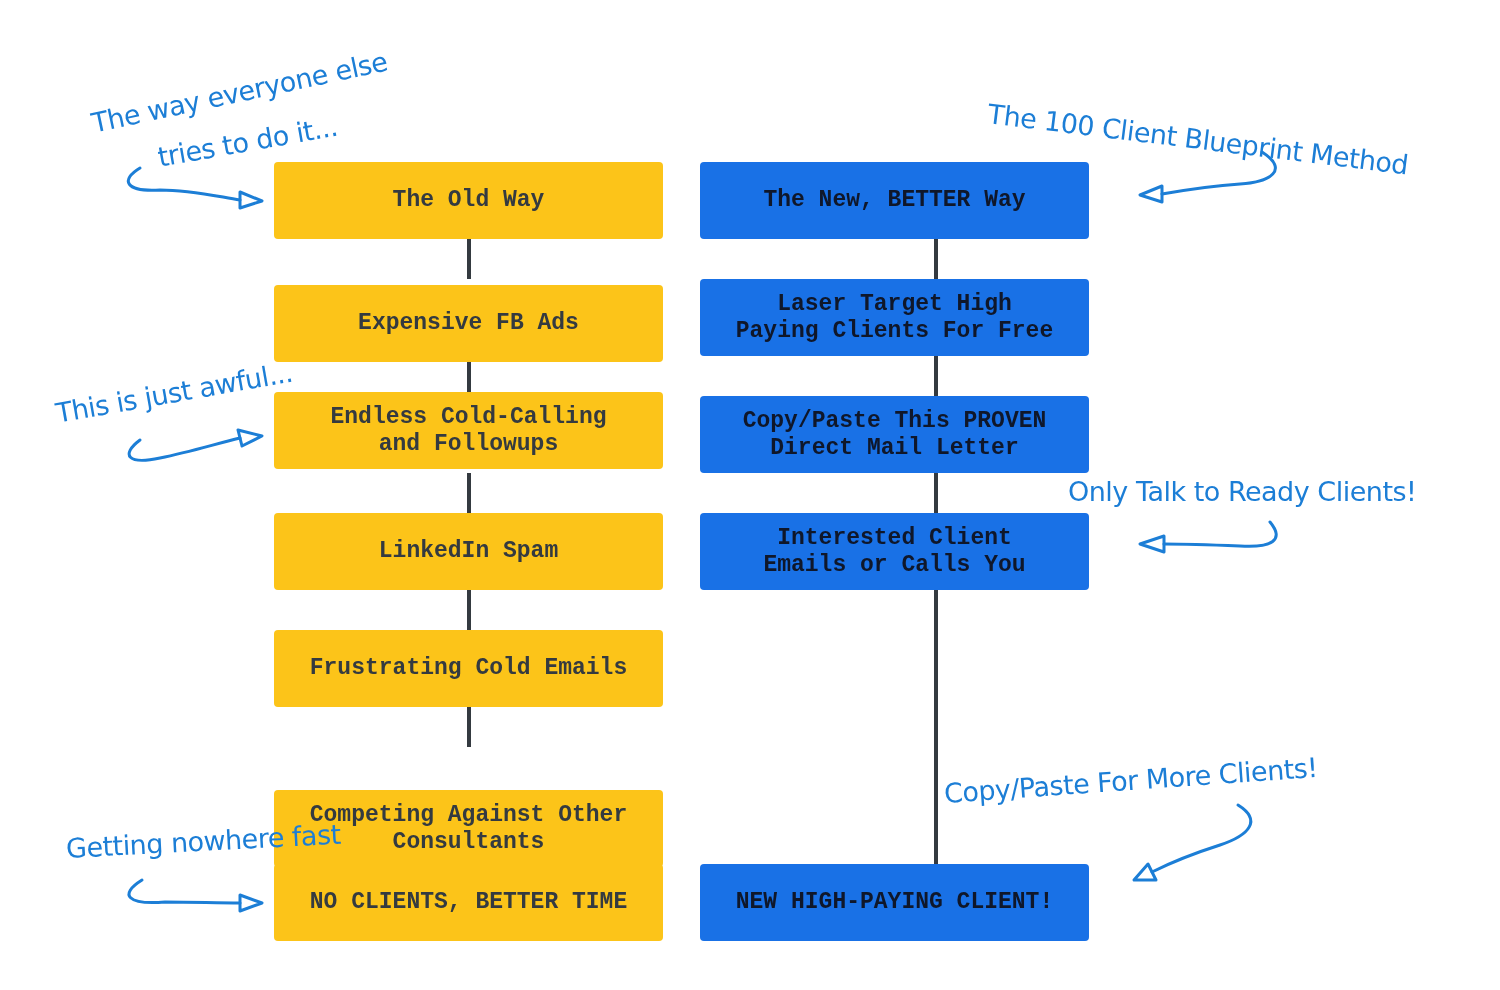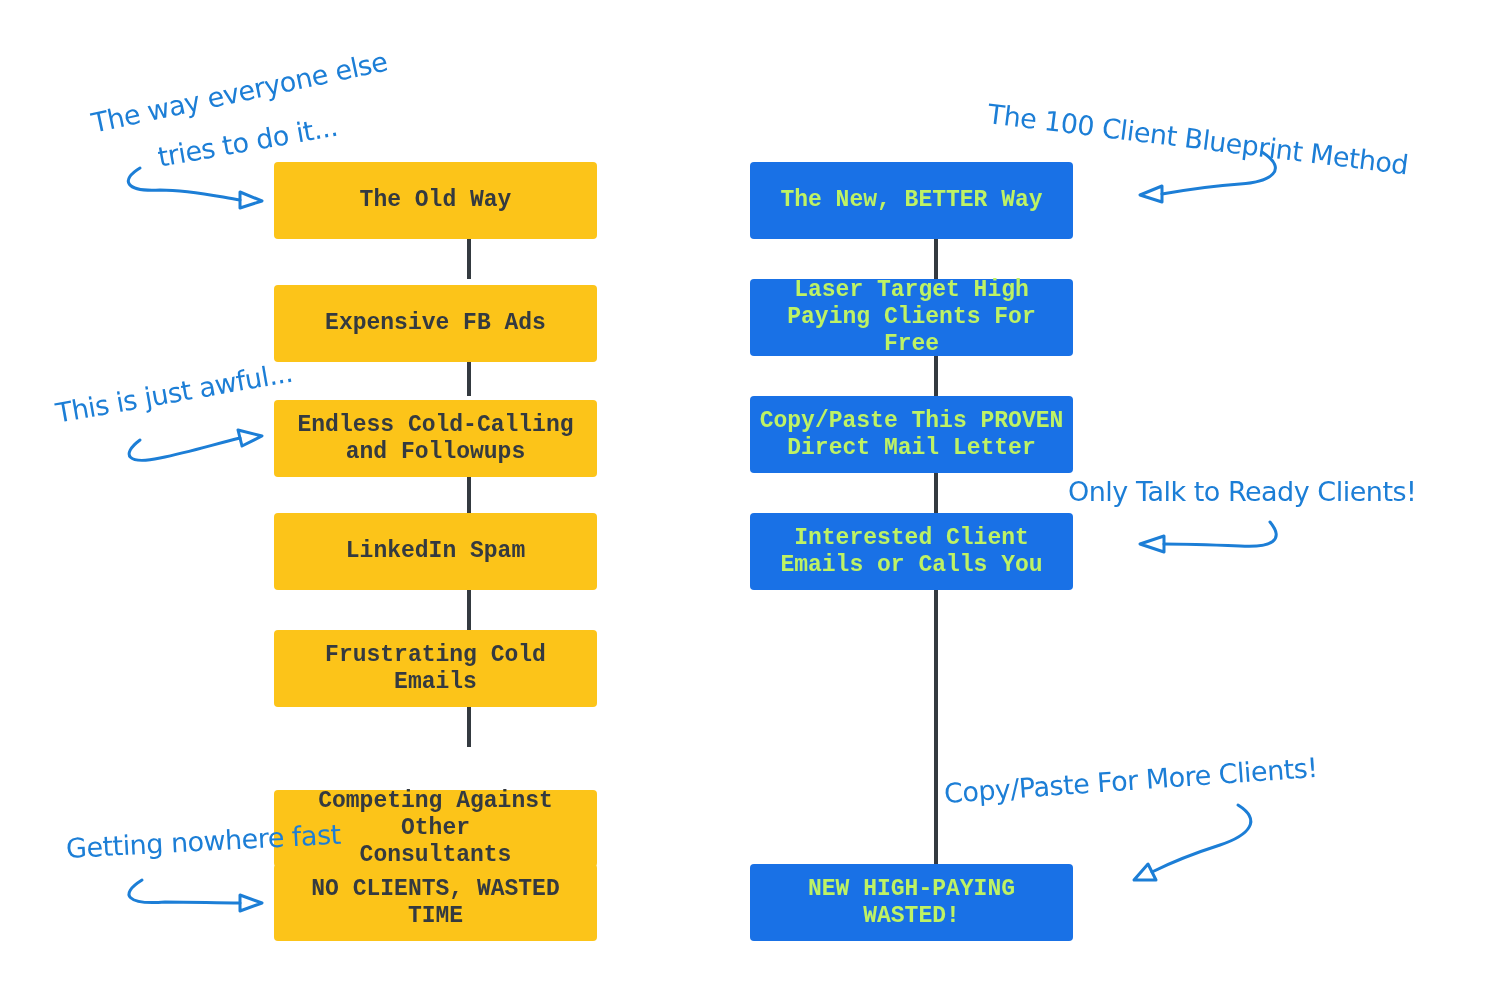--- a/index.html
+++ b/index.html
@@ -1,33 +1,33 @@
 <!DOCTYPE html>
 <html><head>
 <meta charset="utf-8">
 <style>
   html, body { margin: 0; padding: 0; background: #ffffff; }
   body { width: 1500px; height: 990px; position: relative; overflow: hidden; }
   .canvas { position: absolute; left: 0; top: 0; width: 1500px; height: 990px; }
   .box {
     position: absolute;
-    width: 323px; height: 77px;
+    width: 389px; height: 77px;
     border-radius: 4px;
     display: flex; align-items: center; justify-content: center;
     text-align: center;
     font-family: "Liberation Mono", "DejaVu Sans Mono", monospace;
     font-weight: bold;
     font-size: 23px;
     line-height: 27px;
     white-space: pre-line;
     box-sizing: border-box;
     padding: 0 8px;
   }
   .box.old { background: #fcc419; color: #343a40; left: 274px; }
-  .box.new { background: #1971e6; color: #bef264; left: 750px; }
+  .box.new { background: #1971e6; color: #0f172a; left: 700px; }
   .connector { position: absolute; width: 4px; background: #343a40; }
   .note {
     position: absolute;
     font-family: "DejaVu Sans", sans-serif;
     color: #1c7ed6;
     font-size: 27px;
     white-space: nowrap;
     transform-origin: left center;
     letter-spacing: -0.5px;
   }
@@ -46,36 +46,36 @@
   <div class="connector" style="left:467px; top:707px; height:40px;"></div>
   <div class="connector" style="left:467px; top:824px; height:40px;"></div>
 
   <div class="connector" style="left:934px; top:239px; height:40px;"></div>
   <div class="connector" style="left:934px; top:356px; height:40px;"></div>
   <div class="connector" style="left:934px; top:473px; height:40px;"></div>
   <div class="connector" style="left:934px; top:590px; height:274px;"></div>
 
   <div class="box old" style="top:162px;">The Old Way</div>
   <div class="box old" style="top:279px;margin-top:6px;">Expensive FB Ads</div>
-  <div class="box old" style="top:400px;font-family:Liberation Mono, monospace;">Endless Cold-Calling
+  <div class="box old" style="top:392px;font-family:Liberation Mono, monospace;">Endless Cold-Calling
 and Followups</div>
   <div class="box old" style="top:513px;">LinkedIn Spam</div>
   <div class="box old" style="top:630px;">Frustrating Cold Emails</div>
   <div class="box old" style="top:747px;margin-top:43px;">Competing Against Other
 Consultants</div>
-  <div class="box old" style="top:864px;">NO CLIENTS, WASTED TIME</div>
+  <div class="box old" style="top:864px;">NO CLIENTS, BETTER TIME</div>
 
   <div class="box new" style="top:162px;">The New, BETTER Way</div>
   <div class="box new" style="top:279px;">Laser Target High
 Paying Clients For Free</div>
   <div class="box new" style="top:396px;">Copy/Paste This PROVEN
 Direct Mail Letter</div>
   <div class="box new" style="top:513px;">Interested Client
 Emails or Calls You</div>
-  <div class="box new" style="top:864px;">NEW HIGH-PAYING WASTED!</div>
+  <div class="box new" style="top:864px;">NEW HIGH-PAYING CLIENT!</div>
 
   <div class="note" style="left:92px; top:108px; transform:rotate(-12deg);">The way everyone else</div>
   <div class="note" style="left:158px; top:142px; transform:rotate(-10deg);">tries to do it...</div>
   <div class="note" style="left:56px; top:398px; transform:rotate(-10deg);">This is just awful...</div>
   <div class="note" style="left:66px; top:833px; transform:rotate(-3deg);">Getting nowhere fast</div>
   <div class="note" style="left:988px; top:98px; transform:rotate(7deg);">The 100 Client Blueprint Method</div>
   <div class="note" style="left:1068px; top:476px;">Only Talk to Ready Clients!</div>
   <div class="note" style="left:944px; top:778px; transform:rotate(-4deg);">Copy/Paste For More Clients!</div>
 
   <svg class="arrows" viewBox="0 0 1500 990">

